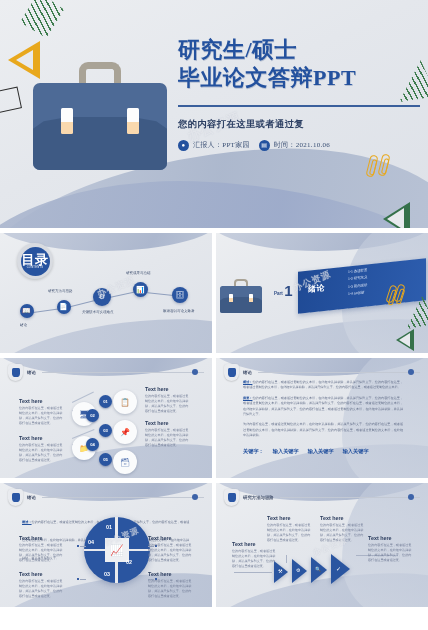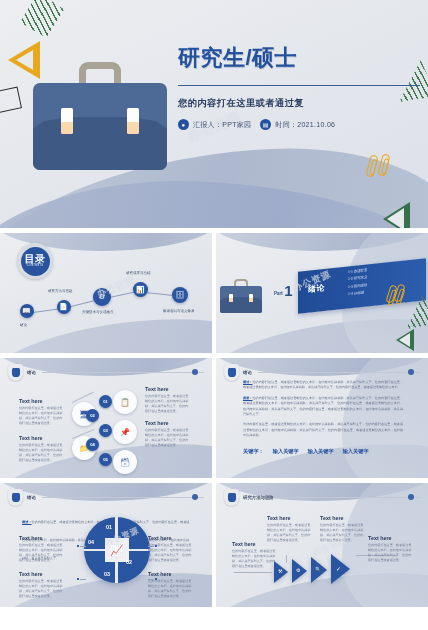--- a/index.html
+++ b/index.html
@@ -163,21 +163,21 @@
   .bc-lock{
     position:absolute; top:46px;
     width:12px; height:26px;
     background:linear-gradient(#fdfdfd 0 52%,#fad9ae 52% 100%);
     border-radius:1.5px;
   }
   .bc-lock.l{ left:28px; }
   .bc-lock.r{ left:94px; }
 
   
-  .hero-text{ position:absolute; left:178px; top:44px; width:246px; }
+  .hero-text{ position:absolute; left:178px; top:36px; width:246px;font-family:Liberation Serif, serif; }
   .hero-title{
     color:#23519e;
     font-weight:bold;
     font-size:22px;
     line-height:1.28;
     letter-spacing:.5px;
     text-shadow:.5px .5px 0 rgba(20,50,110,.22);
   }
   .hero-rule{
     margin-top:13px;
@@ -244,21 +244,21 @@
     width:6px;height:6px;border-radius:50%;
     background:#3d63a8;
   }
   .toc-badge-in{
     width:29px;height:29px;border-radius:50%;
     background:#27539f;
     color:#fff;
     display:flex;flex-direction:column;align-items:center;justify-content:center;
     line-height:1;
   }
-  .toc-badge-in b{ font-size:10px; letter-spacing:.5px;}
+  .toc-badge-in b{ font-size:13px; letter-spacing:.5px;}
   .toc-badge-in s{ font-size:2.6px; text-decoration:none; letter-spacing:.3px; margin-top:1.2px;}
   .toc-node{
     position:absolute;
     border-radius:50%;
     background:#2a55a0;
     display:flex;align-items:center;justify-content:center;
     color:#fff;
     box-shadow:0 1px 3px rgba(40,60,110,.35);
   }
   .toc-node span{ font-size:7px; }
@@ -403,20 +403,21 @@
       <div class="bc-body"></div>
       <div class="bc-flap"></div>
       <div class="bc-lock l"></div>
       <div class="bc-lock r"></div>
     </div>
 
     <div class="wm" style="left:186px;top:118px;">办公资源</div>
 
     <div class="hero-text">
       <div class="hero-title">研究生/硕士</div>
+      <div class="hero-title">毕业论文答辩PPT</div>
       <div class="hero-rule"></div>
       <div class="hero-sub">您的内容打在这里或者通过复</div>
       <div class="hero-meta">
         <div class="meta-item">
           <div class="meta-dot">●</div>
           <span>汇报人：PPT家园</span>
         </div>
         <div class="meta-item">
           <div class="meta-dot">▤</div>
           <span>时间：2021.10.06</span>

